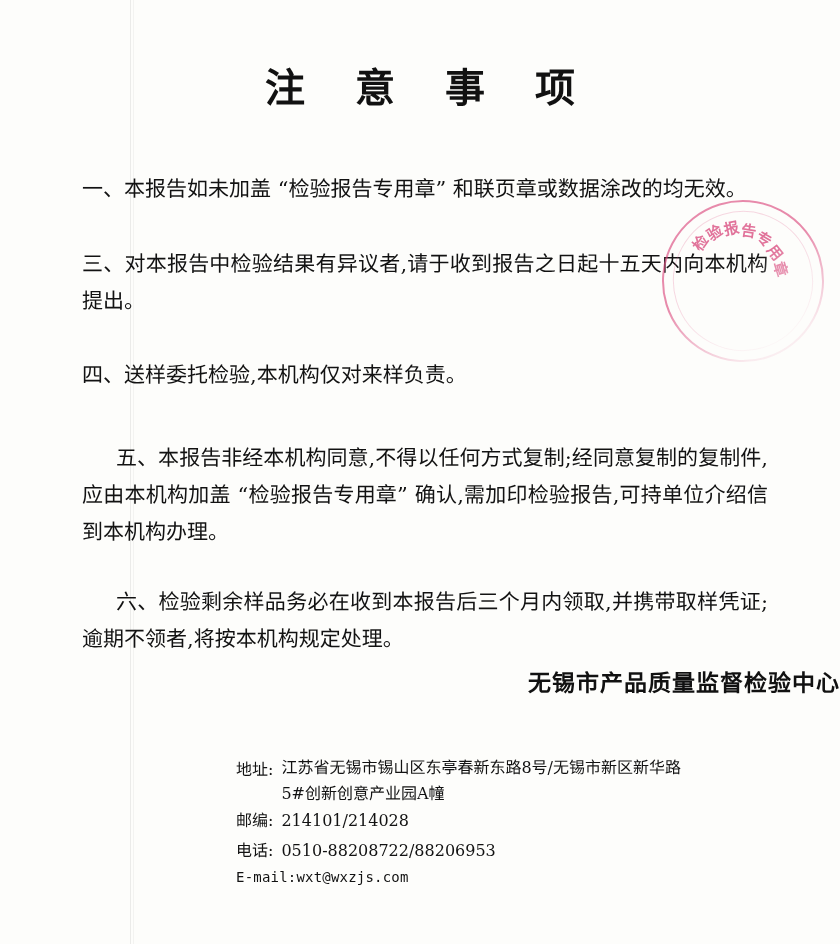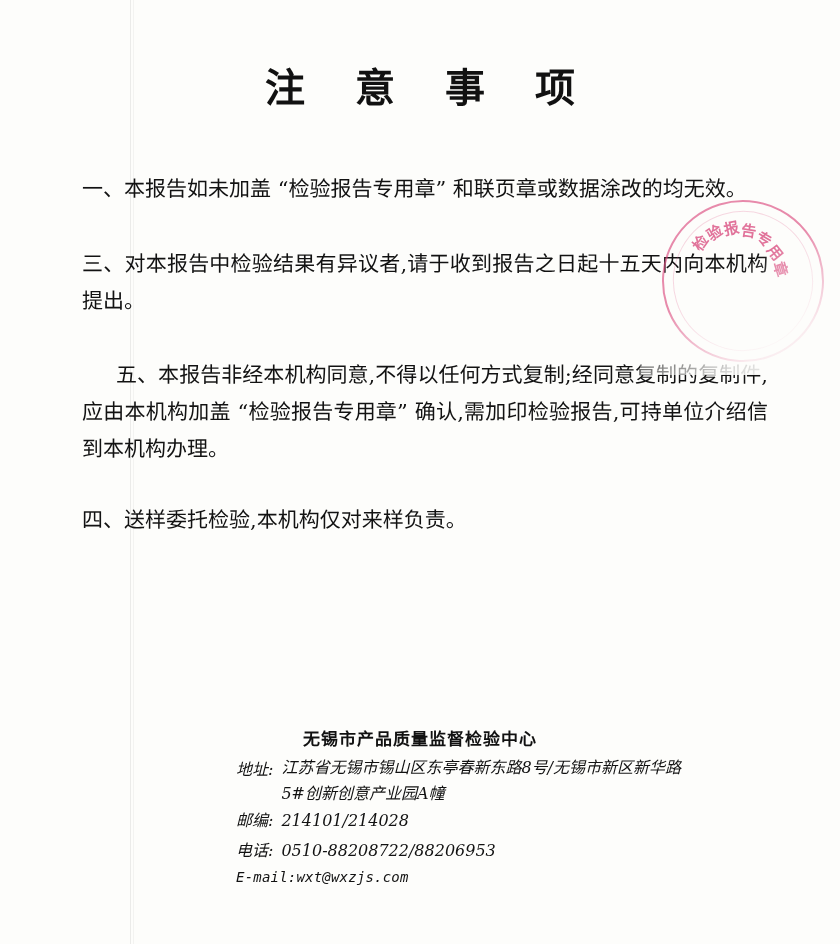--- a/index.html
+++ b/index.html
@@ -117,38 +117,37 @@
     left: 640px;
     top: 190px;
     width: 200px;
     height: 185px;
     background: linear-gradient(150deg, rgba(253,253,251,0) 45%, rgba(253,253,251,0.85) 78%, rgba(253,253,251,1) 100%);
     pointer-events: none;
   }
 
   .org-name {
     position: absolute;
-    top: 725px;
+    top: 664px;
     left: 0;
     right: 0;
-    text-align: center;
-    font-size: 17px;
+    text-align: right;
+    font-size: 23px;
     font-weight: bold;
     letter-spacing: 1px;
     color: #111;
   }
 
   .contact {
     position: absolute;
     top: 755px;
     left: 236px;
     font-size: 16px;
     line-height: 1.85;
     color: #121212;
-    font-style: italic;
   }
   .contact-row {
     display: flex;
     align-items: flex-start;
   }
   .contact-label {
     white-space: nowrap;
     flex: 0 0 auto;
   }
   .contact-value {
@@ -173,22 +172,23 @@
 <div class="page">
 
   <div class="gutter-line"></div>
   <div class="gutter-line second"></div>
 
   <div class="title">注 意 事 项</div>
 
   <div class="body-block">
     <p class="clause c1">一、本报告如未加盖 “检验报告专用章” 和联页章或数据涂改的均无效。</p>
     <p class="clause c3">三、对本报告中检验结果有异议者,请于收到报告之日起十五天内向本机构提出。</p>
+    <p class="clause c4">四、送样委托检验,本机构仅对来样负责。</p>
     <p class="clause c5 indent">五、本报告非经本机构同意,不得以任何方式复制;经同意复制的复制件,应由本机构加盖 “检验报告专用章” 确认,需加印检验报告,可持单位介绍信到本机构办理。</p>
-    <p class="clause c4">四、送样委托检验,本机构仅对来样负责。</p>
+    <p class="clause c6 indent">六、检验剩余样品务必在收到本报告后三个月内领取,并携带取样凭证;逾期不领者,将按本机构规定处理。</p>
   </div>
 
   <div class="seal">
     <div class="seal-text" id="seal-ring">
         <span style="transform: translate(-42.7084px, -53.7046px) rotate(-38deg);">检</span>
         <span style="transform: translate(-23.6346px, -63.5634px) rotate(-16.6667deg);">验</span>
         <span style="transform: translate(-2.2812px, -65.8077px) rotate(4.66667deg);">报</span>
         <span style="transform: translate(18.4255px, -60.1301px) rotate(26deg);">告</span>
         <span style="transform: translate(35.6479px, -47.3085px) rotate(47.3333deg);">专</span>
         <span style="transform: translate(47.0258px, -29.1px) rotate(68.6667deg);">用</span>

